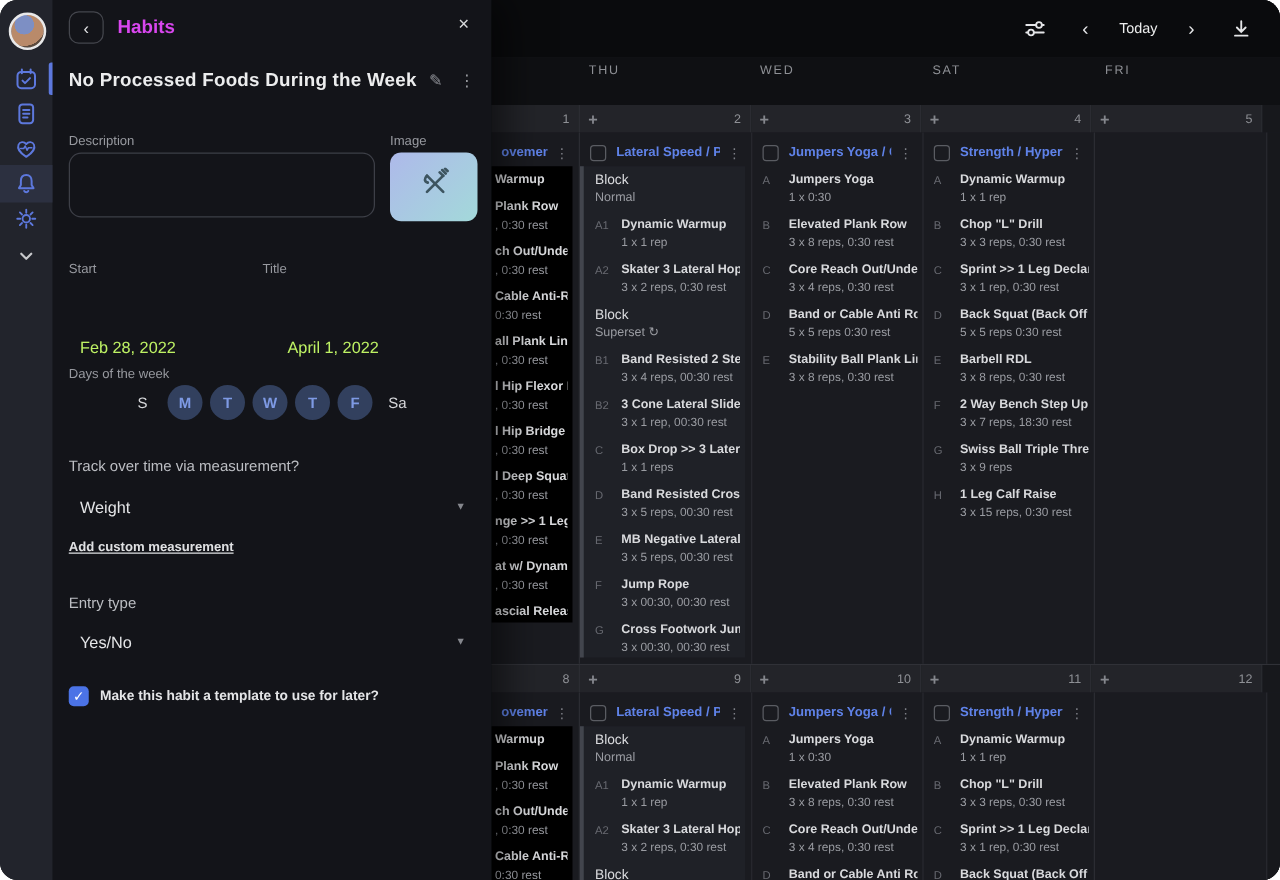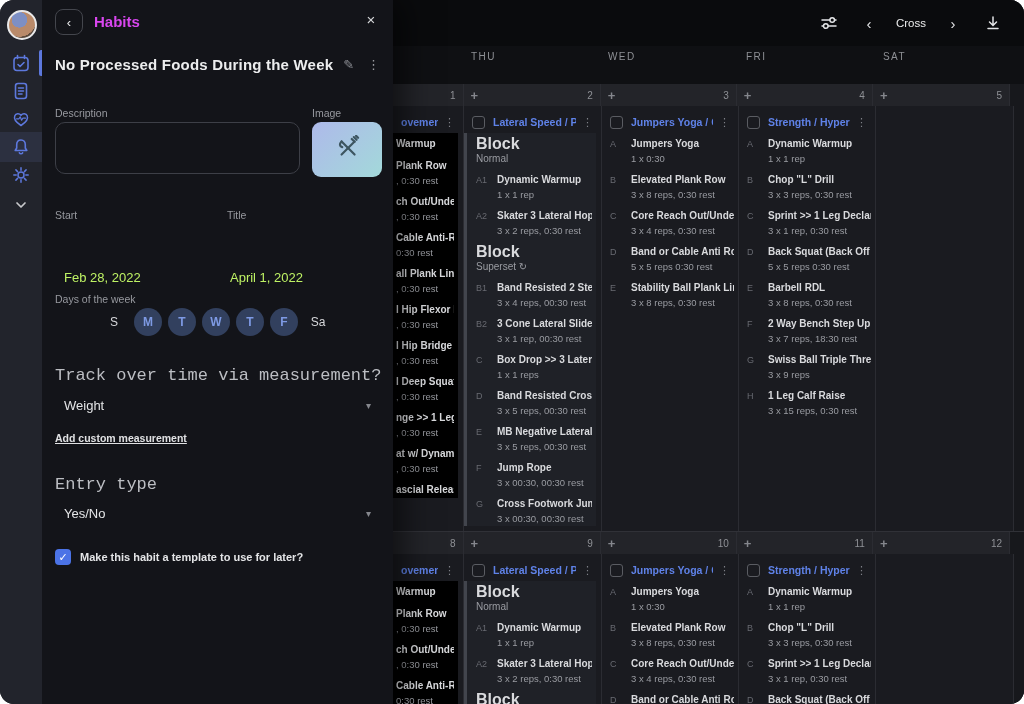--- a/index.html
+++ b/index.html
@@ -30,21 +30,21 @@
               border-radius:8px; display:flex; align-items:center; justify-content:center;
               color:#e6e7e9; font-size:13px; }
   .panel-title { left:52px; top:13px; font-size:15px; font-weight:bold; color:#d946ef; }
   .close-x { right:13px; top:10px; color:#d7d8da; font-size:15px; width:18px; height:18px;
              display:flex; align-items:center; justify-content:center; }
   .habit-title-row { left:13px; top:56px; width:325px; display:flex; align-items:center; }
   .habit-title { font-size:15px; font-weight:bold; color:#ecedee; letter-spacing:.2px; }
   .pencil { color:#8b8d93; font-size:13px; margin-left:10px; }
   .kebab { color:#9a9ca1; font-size:13px; margin-left:auto; letter-spacing:0; }
   .field-label { font-size:10.5px; color:#97999f; }
-  .q-label { font-size:17px; color:#bcbec3;font-family:Liberation Mono, monospace; }
+  .q-label { font-size:12px; color:#bcbec3; }
   .textarea { left:13px; top:122px; width:245px; height:52px; border:1px solid #3d3f47;
               border-radius:10px; background:transparent; }
   .img-tile { left:270px; top:122px; width:70px; height:55px; border-radius:9px;
               background: linear-gradient(135deg,#aeb9ea 0%, #a3d9da 100%);
               display:flex; align-items:center; justify-content:center; }
   .date-val { font-size:13px; color:#bef264;margin-top:32px; }
   .days-row { left:58px; top:308px; display:flex; align-items:center; gap:6px; }
   .day-pill { width:28px; height:28px; border-radius:50%; display:flex; align-items:center;
               justify-content:center; font-size:12px; color:#d6d7da; }
   .day-pill.sel { background:#32405e; color:#7e9ae4; font-weight:bold; }
@@ -87,57 +87,57 @@
   .card-body.partialbody { background:#000000; margin-right:5px; padding-left:3px; }
   .entry { display:grid; grid-template-columns:21px 1fr; margin-bottom:7px; }
   .entry.noletter { grid-template-columns:1fr; }
   .e-letter { font-size:9px; color:#686a71; padding-top:2px; }
   .e-name { font-size:10px; font-weight:bold; color:#d9dadd; line-height:14px;
             white-space:nowrap; overflow:hidden; }
   .e-detail { grid-column:2; font-size:9.5px; color:#9a9ca2; line-height:14px; margin-top:1px;
               white-space:nowrap; overflow:hidden; }
   .entry.noletter .e-detail { grid-column:1; }
   .blockhdr { margin-bottom:7px; }
-  .b-name { font-size:16px; font-weight:bold; color:#d9dadd; line-height:14px; }
+  .b-name { font-size:11px; font-weight:normal; color:#d9dadd; line-height:14px; }
   .b-mode { font-size:10px; color:#9a9ca2; line-height:15px; }
 </style>
 </head>
 <body>
 
 <div class="window">
 
   <main class="calendar">
     <div class="topbar">
       <span class="tb-icon">
         <svg width="20" height="16" viewBox="0 0 18 16">
           <g stroke="#e4e5e7" stroke-width="1.5" stroke-linecap="round" fill="#0a0b0d">
             <line x1="2" y1="5" x2="16" y2="5"></line>
               <circle cx="12.2" cy="5" r="2.3"></circle>
             <line x1="2" y1="11" x2="16" y2="11"></line>
               <circle cx="5.8" cy="11" r="2.3"></circle>
           </g>
         </svg>
       </span>
       <span class="tb-chev">‹</span>
-      <span class="today">Cross</span>
+      <span class="today">Today</span>
       <span class="tb-chev">›</span>
       <span class="tb-icon">
         <svg width="16" height="16" viewBox="0 0 16 16">
           <g stroke="#e4e5e7" stroke-width="1.5" stroke-linecap="round" fill="none">
             <path d="M8 2 v8 M4.5 7 L8 10.5 L11.5 7 M3 13.5 h10"></path>
           </g>
         </svg>
       </span>
     </div>
     <div class="weekdays" id="weekdays">
         <div style="width: 71px;"></div>
         <div style="width: 137px;"><span class="wd-label">THU</span></div>
         <div style="width: 138px;"><span class="wd-label">WED</span></div>
+        <div style="width: 138px;"><span class="wd-label">SAT</span></div>
         <div style="width: 137px;"><span class="wd-label">FRI</span></div>
-        <div style="width: 138px;"><span class="wd-label">SAT</span></div>
         <div style="width: 10px;"></div>
       </div>
     <div class="grid" id="grid">
         <div class="grow strip-row first">
           <div class="strip-cell" style="width: 71px;">
             <span class="daynum">1</span>
           </div>
           <div class="strip-cell" style="width: 138px;">
             <span class="plus">+</span>
             <span class="daynum">2</span>
@@ -515,21 +515,21 @@
             <path d="M7 6 L19 18"></path>
             <path d="M7 6 C4.8 8.2 5 10.4 7.6 11.2"></path>
             <path d="M19 6 L7 18"></path>
             <path d="M16.4 3.6 L19 6.2 M18.3 1.9 L20.8 4.4 M20.4 0.8 L22.2 2.6"></path>
           </g>
         </svg>
       </span>
     </div>
 
     <div class="p-abs field-label" style="left:13px; top:209px;">Start</div>
-    <div class="p-abs field-label" style="left:185px; top:209px;">Title</div>
+    <div class="p-abs field-label" style="left:168px; top:209px;">Title</div>
     <div class="p-abs date-val" style="left:22px; top:238px;">Feb 28, 2022</div>
     <div class="p-abs date-val" style="left:188px; top:238px;">April 1, 2022</div>
 
     <div class="p-abs field-label" style="left:13px; top:293px;">Days of the week</div>
     <div class="p-abs days-row" id="days-row">
         <div class="day-pill">S</div>
         <div class="day-pill sel">M</div>
         <div class="day-pill sel">T</div>
         <div class="day-pill sel">W</div>
         <div class="day-pill sel">T</div>

